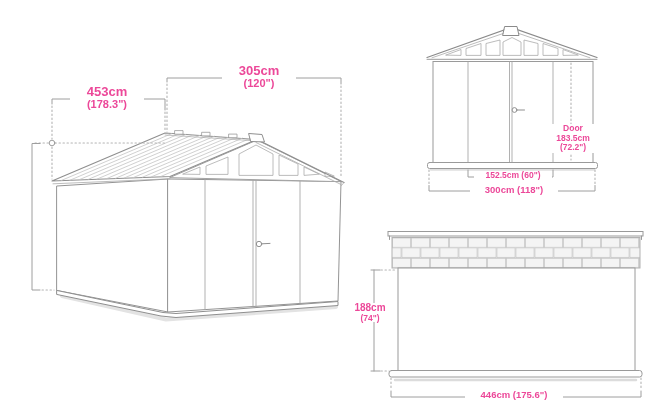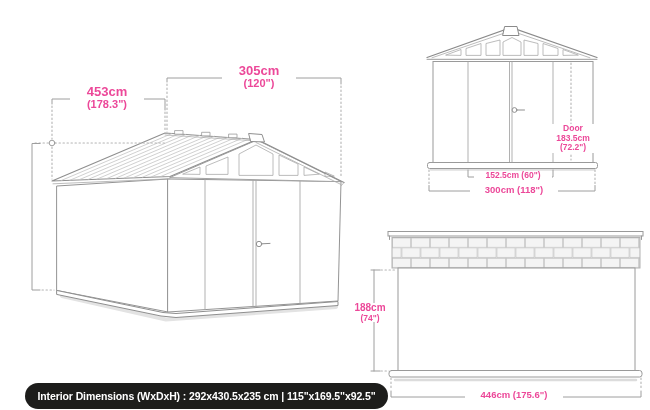--- a/index.html
+++ b/index.html
@@ -158,17 +158,14 @@
 
   <div class="dim-label one-line" style="left:470px;top:184.5px;width:84px;">300cm (118")</div>
 
   <div class="dim-label sm" style="left:345px;top:303px;width:46px;">
     <span class="cm">188cm</span>
     <span class="in">(74")</span>
   </div>
 
   <div class="dim-label one-line" style="left:465px;top:389.5px;width:94px;">446cm (175.6")</div>
 
-  <div class="footer-bar" style="background: rgb(29, 29, 27);">
-    <span style="color: rgb(255, 255, 255);">Interior Dimensions (WxDxH) : 292x430.5x235 cm | 115"x169.5"x92.5"</span>
-  </div>
 
 </div>
 
 </body></html>

